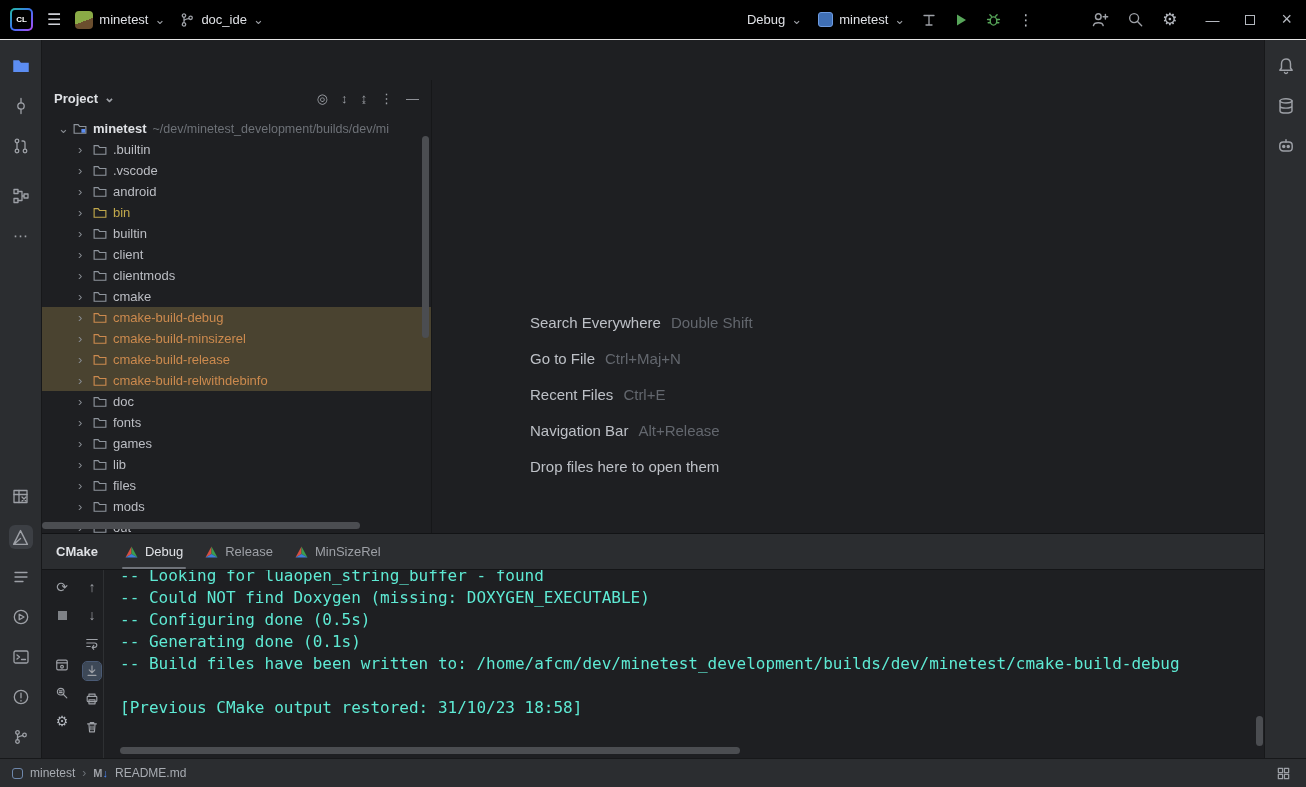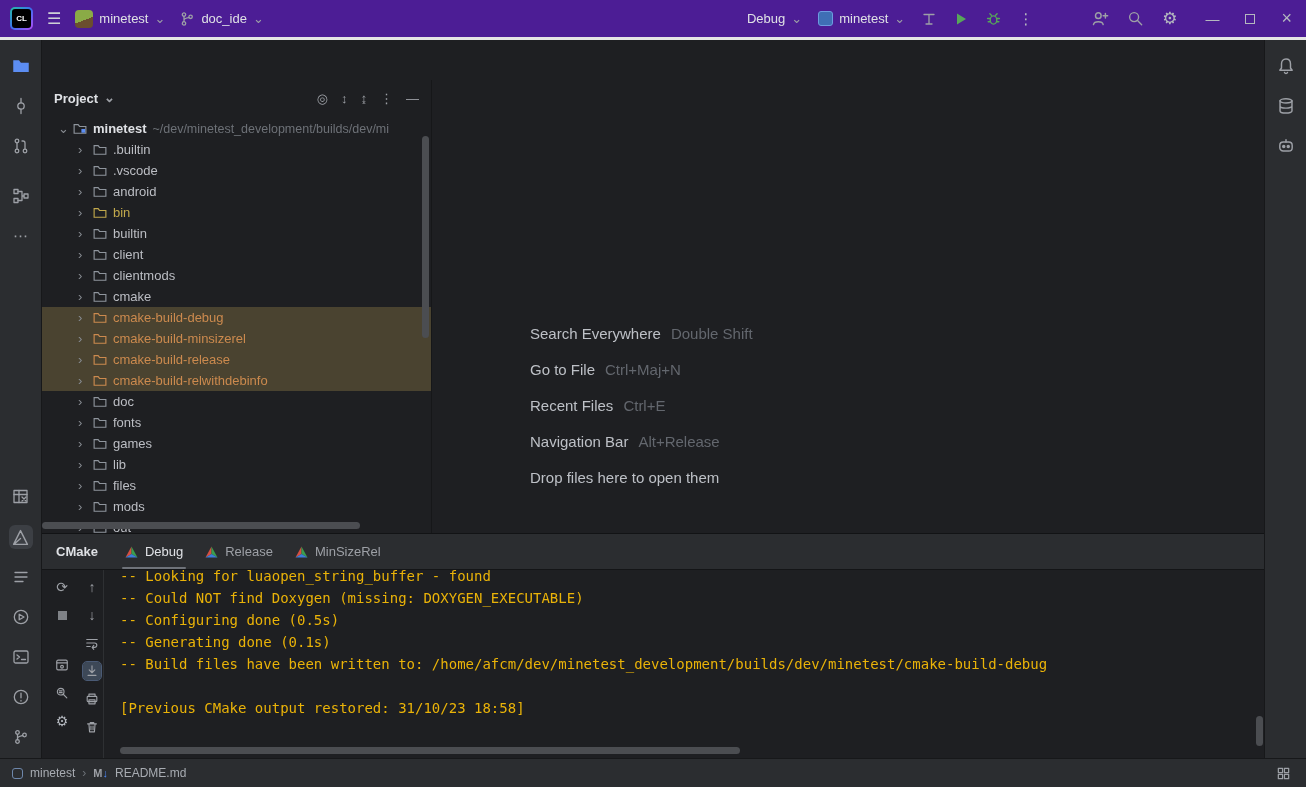--- a/index.html
+++ b/index.html
@@ -1,21 +1,21 @@
 <!DOCTYPE html>
 <html><head>
 <meta charset="utf-8">
 <style>
   * { box-sizing: border-box; margin: 0; padding: 0; }
   html,body { width:1306px; height:787px; overflow:hidden; background:#1e1f22;
     font-family:"Liberation Sans", sans-serif; }
   #app { width:1306px; height:787px; display:grid; grid-template-rows:40px 1fr 29px; }
 
   
-  .titlebar { background:#4c1d95; border-bottom:3px solid #e5e5e5; display:flex;
+  .titlebar { background:#000000; border-bottom:1px solid #e5e5e5; display:flex;
     align-items:center; padding:0 14px 0 10px; color:#dfe1e5; font-size:13px; }
   .tb-left { display:flex; align-items:center; gap:14px; }
   .logo { width:23px; height:23px; border-radius:5px; padding:2px;
     background:linear-gradient(135deg,#24c0a0,#3b6ff0,#b74bf5); }
   .logo-inner { width:100%; height:100%; background:#000; border-radius:3px; color:#fff;
     font-size:8px; font-weight:bold; display:flex; align-items:center; justify-content:center; }
   .burger { font-size:16px; color:#ced0d6; cursor:pointer; }
   .widget { display:flex; align-items:center; gap:6px; cursor:pointer; }
   .proj-ico { width:18px; height:18px; border-radius:4px;
     background:linear-gradient(160deg,#8aab46 0 55%, #6b4e2e 55% 100%); }
@@ -63,21 +63,21 @@
   .tree-row.sel { background:#4a4330; }
   .tree-row.c-orange { color:#cc8a4e; } .tree-row.c-orange .fold { color:#cc8a4e; }
   .tree-row.c-yellow { color:#c2a94c; } .tree-row.c-yellow .fold { color:#c2a94c; }
   .pp-vscroll { position:absolute; right:2px; top:56px; width:7px; height:202px;
     background:#4b4d51; border-radius:4px; }
   .pp-hscroll { position:absolute; left:0; bottom:4px; width:318px; height:7px;
     background:#4b4d51; border-radius:4px; }
 
   
   .editor { flex:1; position:relative; background:#1e1f22; min-width:0; }
-  .hints { position:absolute; left:98px; top:243px; display:flex; flex-direction:column;
+  .hints { position:absolute; left:98px; top:232px; display:flex; flex-direction:column;
     gap:15px; font-size:15px; line-height:21px; }
   .hint-label { color:#bdc0c6; }
   .hint-key { color:#63676e; margin-left:10px; }
 
   
   .bottom-panel { height:225px; border-top:1px solid #121315; display:flex;
     flex-direction:column; flex:0 0 auto; }
   .cmake-tabbar { height:36px; background:#2b2d30; display:flex; align-items:center;
     padding-left:14px; border-bottom:1px solid #141517; flex:0 0 auto; }
   .cmake-title { color:#dfe1e5; font-size:13px; font-weight:600; margin-right:16px; }
@@ -90,21 +90,21 @@
   .con-toolbar { width:62px; border-right:1px solid #2e3033; display:flex; gap:10px;
     padding:8px 0 0 10px; flex:0 0 auto; }
   .con-col { display:flex; flex-direction:column; gap:10px; width:20px; align-items:center;
     color:#9da0a6; font-size:14px; }
   .con-col .cbtn { width:18px; height:18px; display:flex; align-items:center;
     justify-content:center; cursor:pointer; border-radius:4px; }
   .cbtn.toggled { background:#3d4857; outline:1px solid #4a5a75; }
   .stop-sq { width:9px; height:9px; background:#7f8287; display:inline-block; }
   .spacer18 { height:12px; }
   .con-out { flex:1; overflow:hidden; padding-left:16px; font-family:"DejaVu Sans Mono", monospace;
-    font-size:14px; line-height:22px; color:#eab308; margin-top:-5px; white-space:pre; }
+    font-size:16px; line-height:22px; color:#5eead4; margin-top:-5px; white-space:pre; }
   .con-hscroll { position:absolute; left:78px; bottom:4px; width:620px; height:7px;
     background:#4b4d51; border-radius:4px; }
   .con-vscroll { position:absolute; right:1px; bottom:12px; width:7px; height:30px;
     background:#4b4d51; border-radius:4px; }
 
   
   .statusbar { background:#2b2d30; border-top:1px solid #17181a; display:flex;
     align-items:center; padding:0 12px; font-size:12px; color:#a8acb2; gap:7px; }
   .sb-proj-ico { width:11px; height:11px; border:1.3px solid #6e87ab; border-radius:3px;
     display:inline-block; }

